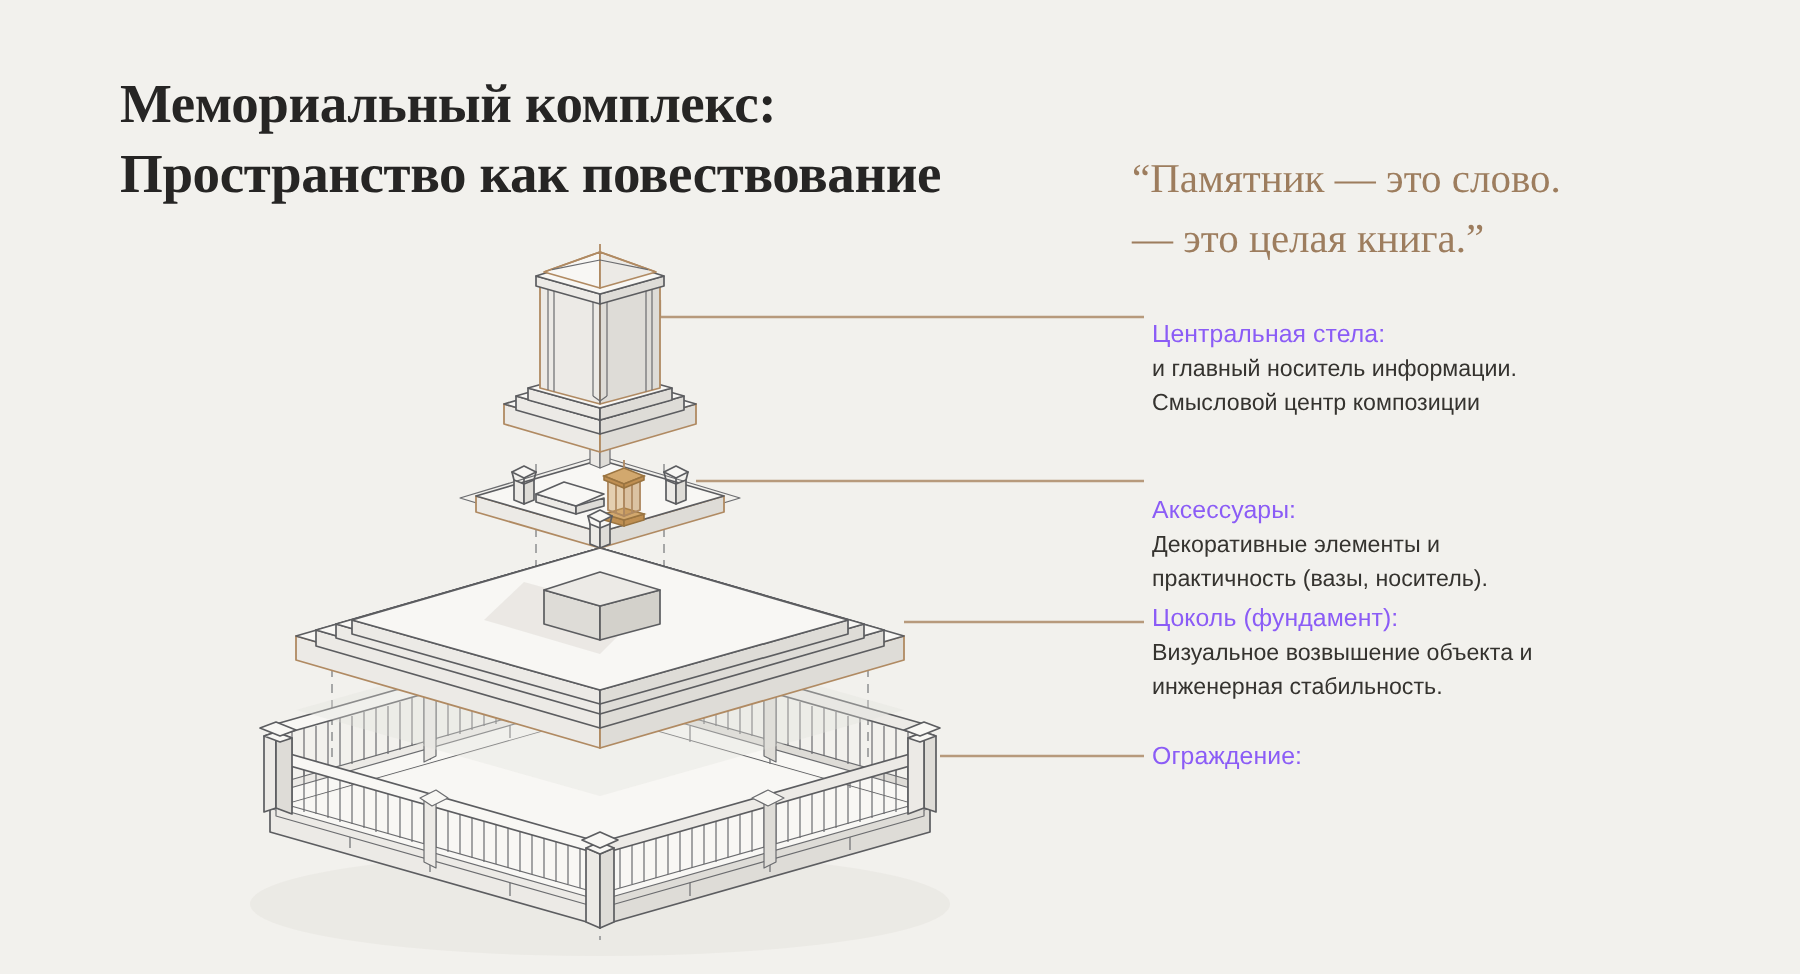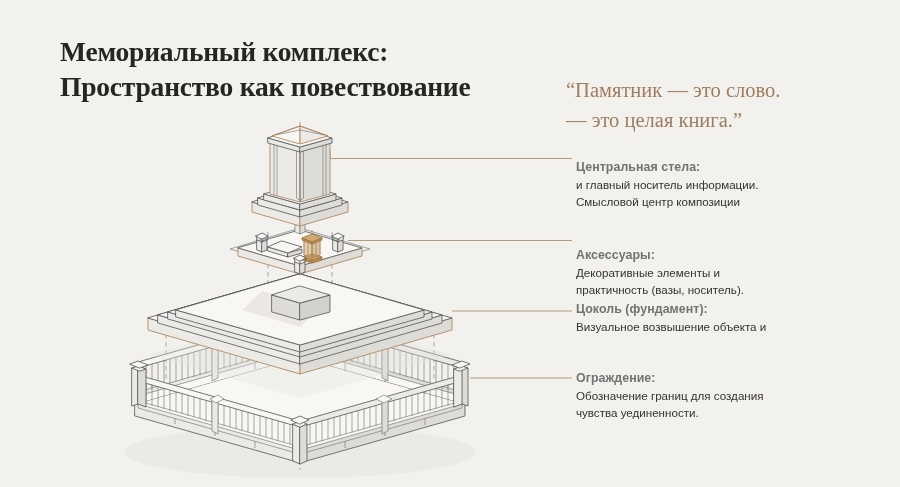--- a/index.html
+++ b/index.html
@@ -46,22 +46,22 @@
   #quote .q { display: block; }
 
   
   .callout {
     position: absolute;
     left: 576px;
     width: 304px;
   }
   .callout .c-title {
     font-size: 12.4px;
-    font-weight: bold;
-    color: #737373;
+    font-weight: normal;
+    color: #8b5cf6;
     letter-spacing: 0.05px;
     margin-bottom: 2.5px;
     line-height: 1.2;
   }
   .callout .c-body {
     font-size: 11.6px;
     color: #35332f;
     line-height: 1.42;
   }
   .callout .c-body span { display: block; }
@@ -108,29 +108,26 @@
     <div class="c-body">
       <span>Декоративные элементы и</span>
       <span>практичность (вазы, носитель).</span>
     </div>
   </div>
 
   <div class="callout" id="callout-2">
     <div class="c-title">Цоколь (фундамент):</div>
     <div class="c-body">
       <span>Визуальное возвышение объекта и</span>
+      <span>инженерная стабильность.</span>
     </div>
   </div>
 
   <div class="callout" id="callout-3">
     <div class="c-title">Ограждение:</div>
-    <div class="c-body">
-      <span>Обозначение границ для создания</span>
-      <span>чувства уединенности.</span>
-    </div>
   </div>
 
   <svg id="diagram" viewBox="0 0 900 487">
     <defs>
       <style>
         .ln   { fill:none; stroke:#5c5d60; stroke-width:.85; stroke-linejoin:round; stroke-linecap:round; }
         .lnT  { fill:none; stroke:#6b6c6f; stroke-width:.6;  stroke-linejoin:round; }
         .acc  { fill:none; stroke:#b08a62; stroke-width:.9;  stroke-linejoin:round; }
         .fL   { fill:#f8f7f4; }
         .fM   { fill:#eceae6; }

